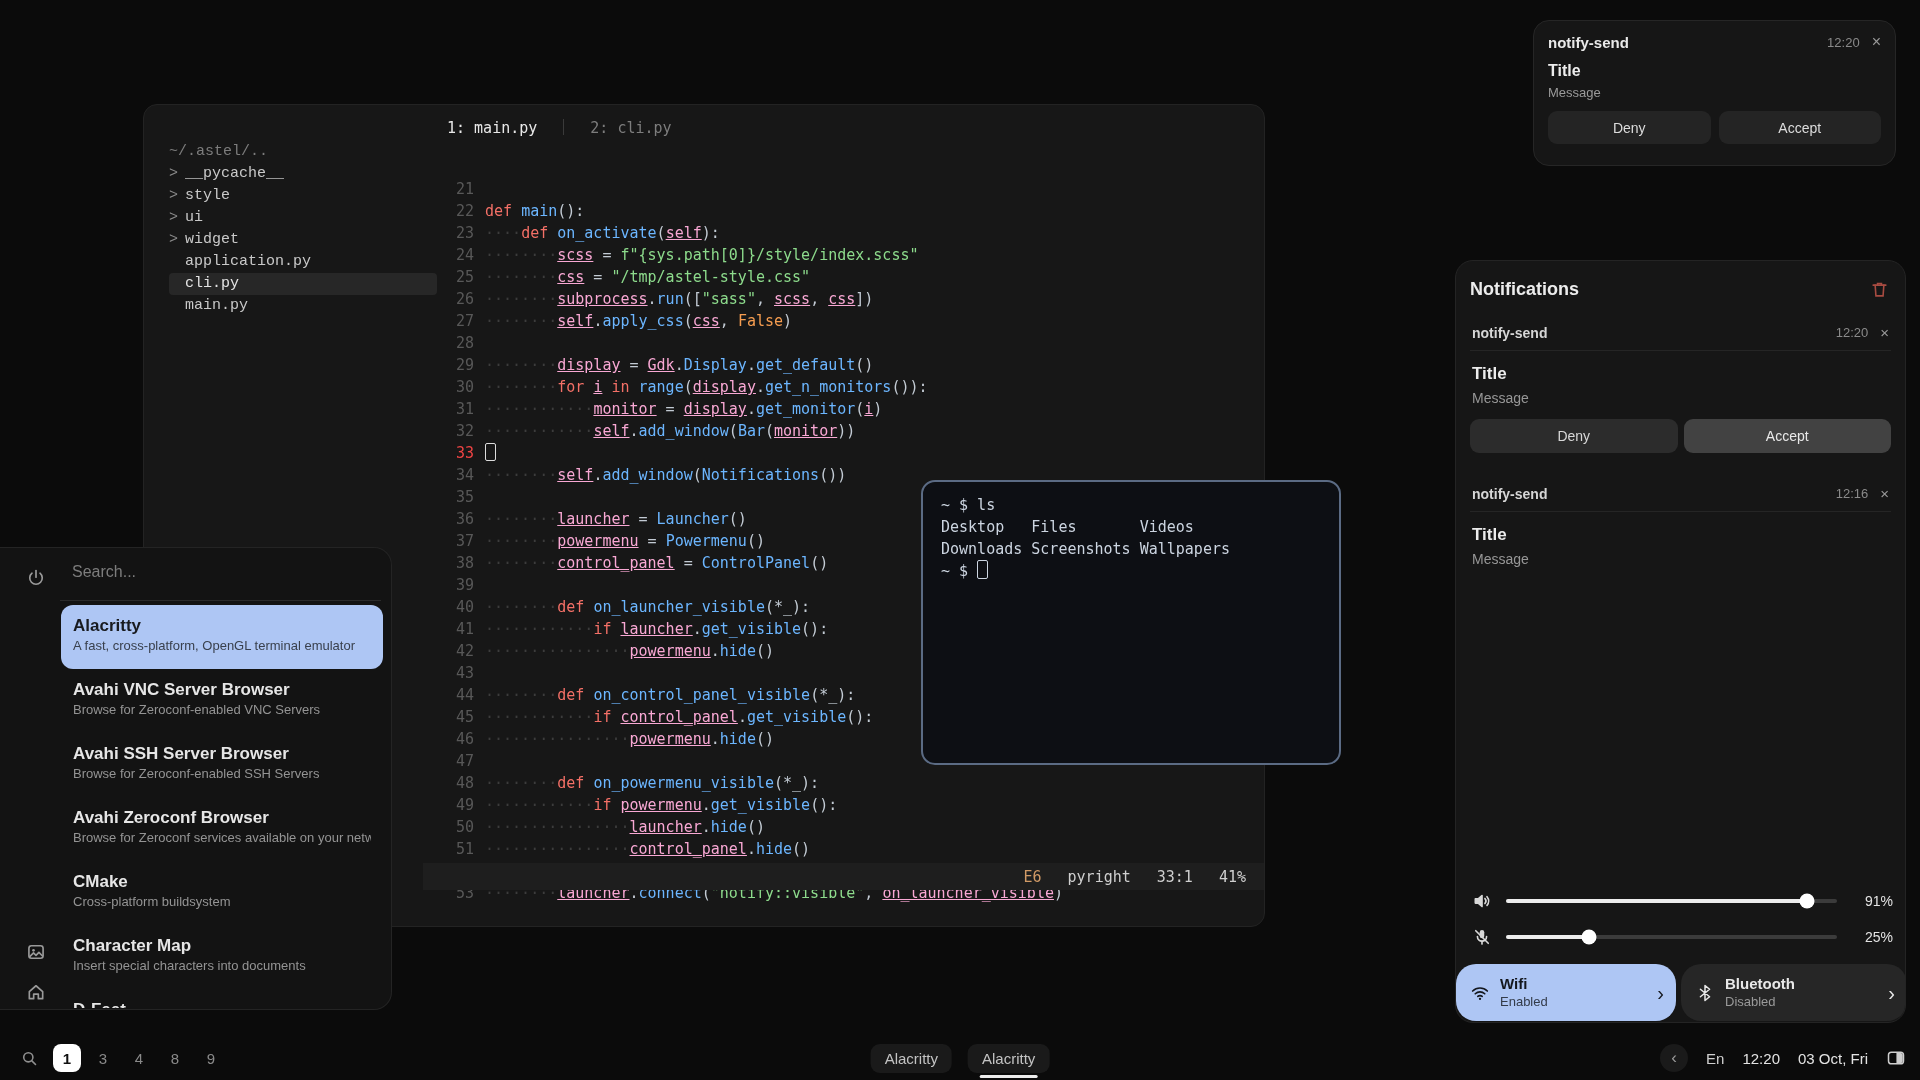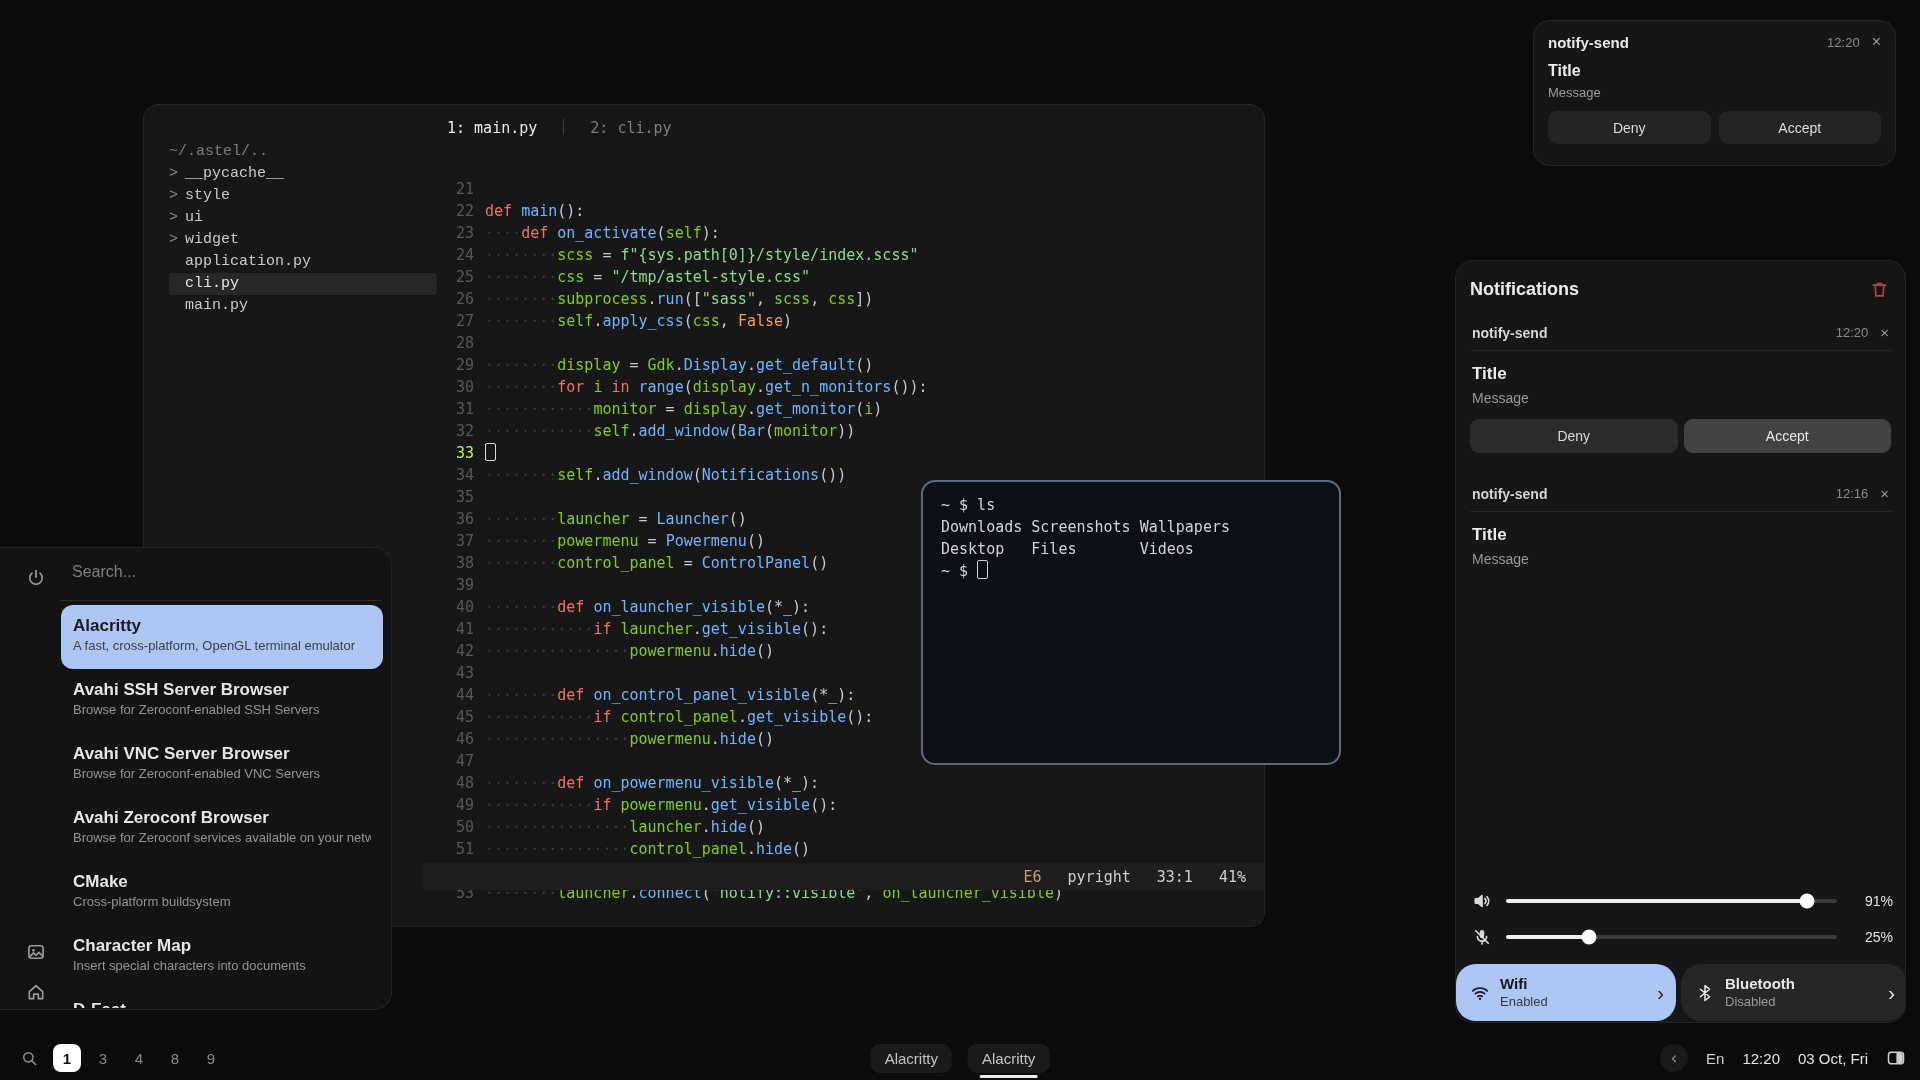--- a/index.html
+++ b/index.html
@@ -36,25 +36,25 @@
     font-size:15px;line-height:22px;color:#c9c9c9;}
   .tree-root{color:#7c7c7c;}
   .tree-row{display:flex;width:252px;border-radius:4px;cursor:pointer;}
   .tree-row .chev{display:inline-block;width:16px;color:#8a8a8a;}
   .tree-row.file{padding-left:16px;}
   .tree-row.selected{background:#272727;color:#e4e4e4;}
   .code{position:absolute;left:282px;top:33px;font-family:"DejaVu Sans Mono",monospace;
     font-size:15px;line-height:22px;margin-top:40px;}
   .code-line{white-space:pre;height:22px;}
   .ln{display:inline-block;width:48px;text-align:right;color:#585858;margin-right:11px;}
-  .ln.cur{color:#bef264;}
+  .ln.cur{color:#ef4444;}
   .cursor{display:inline-block;width:9px;height:16px;border:1.5px solid #dcdcdc;
     border-radius:2px;vertical-align:-3px;}
   .tk-kw{color:#f47067;} .tk-fn{color:#6cb6ff;} .tk-cls{color:#6cb6ff;}
-  .tk-str{color:#8ddb8c;} .tk-cst{color:#f69d50;} .tk-id{color:#84cc16;}
+  .tk-str{color:#8ddb8c;} .tk-cst{color:#f69d50;} .tk-id{color:#f9a8d4;text-decoration:underline;}
   .tk-pn{color:#c3cbd4;} .tk-ws{color:#3c3c3c;}
   .statusline{position:absolute;left:279px;right:0;top:758px;height:27px;background:#1e1e1e;
     display:flex;justify-content:flex-end;align-items:center;gap:26px;padding-right:18px;
     font-family:"DejaVu Sans Mono",monospace;font-size:15px;color:#cfcfcf;}
   .st.diag{color:#d19a66;}
 
   
   .terminal{position:absolute;left:921px;top:480px;width:420px;height:285px;
     background:#0d0f14;border:2px solid #5b6b84;border-radius:14px;box-sizing:border-box;
     padding:12px 18px;font-family:"DejaVu Sans Mono",monospace;font-size:15px;
@@ -244,47 +244,47 @@
       <span class="st diag">E6</span>
       <span class="st">pyright</span>
       <span class="st">33:1</span>
       <span class="st">41%</span>
     </div>
   </div>
 
   <div class="terminal">
     <div id="term-lines">
         <div class="term-line">~ $ ls</div>
+        <div class="term-line">Desktop   Files       Videos</div>
         <div class="term-line">Downloads Screenshots Wallpapers</div>
-        <div class="term-line">Desktop   Files       Videos</div>
         <div class="term-line">~ $ <span class="term-cursor"></span></div>
       </div>
   </div>
 
   <div class="launcher">
     <span class="side-icon power-pos">
       <svg viewBox="0 0 24 24" fill="none" stroke="#9a9a9a" stroke-width="2" stroke-linecap="round">
           <path d="M12 3v8"></path>
           <path d="M7.2 6.2a7.5 7.5 0 1 0 9.6 0"></path>
         </svg>
     </span>
     <input class="search" placeholder="Search..." style="">
     <div class="launcher-divider"></div>
     <div class="apps" id="app-list">
         <div class="app-item selected">
           <div class="app-name">Alacritty</div>
           <div class="app-desc">A fast, cross-platform, OpenGL terminal emulator</div>
         </div>
         <div class="app-item">
+          <div class="app-name">Avahi VNC Server Browser</div>
+          <div class="app-desc">Browse for Zeroconf-enabled VNC Servers</div>
+        </div>
+        <div class="app-item">
           <div class="app-name">Avahi SSH Server Browser</div>
           <div class="app-desc">Browse for Zeroconf-enabled SSH Servers</div>
-        </div>
-        <div class="app-item">
-          <div class="app-name">Avahi VNC Server Browser</div>
-          <div class="app-desc">Browse for Zeroconf-enabled VNC Servers</div>
         </div>
         <div class="app-item">
           <div class="app-name">Avahi Zeroconf Browser</div>
           <div class="app-desc">Browse for Zeroconf services available on your netw…</div>
         </div>
         <div class="app-item">
           <div class="app-name">CMake</div>
           <div class="app-desc">Cross-platform buildsystem</div>
         </div>
         <div class="app-item">

